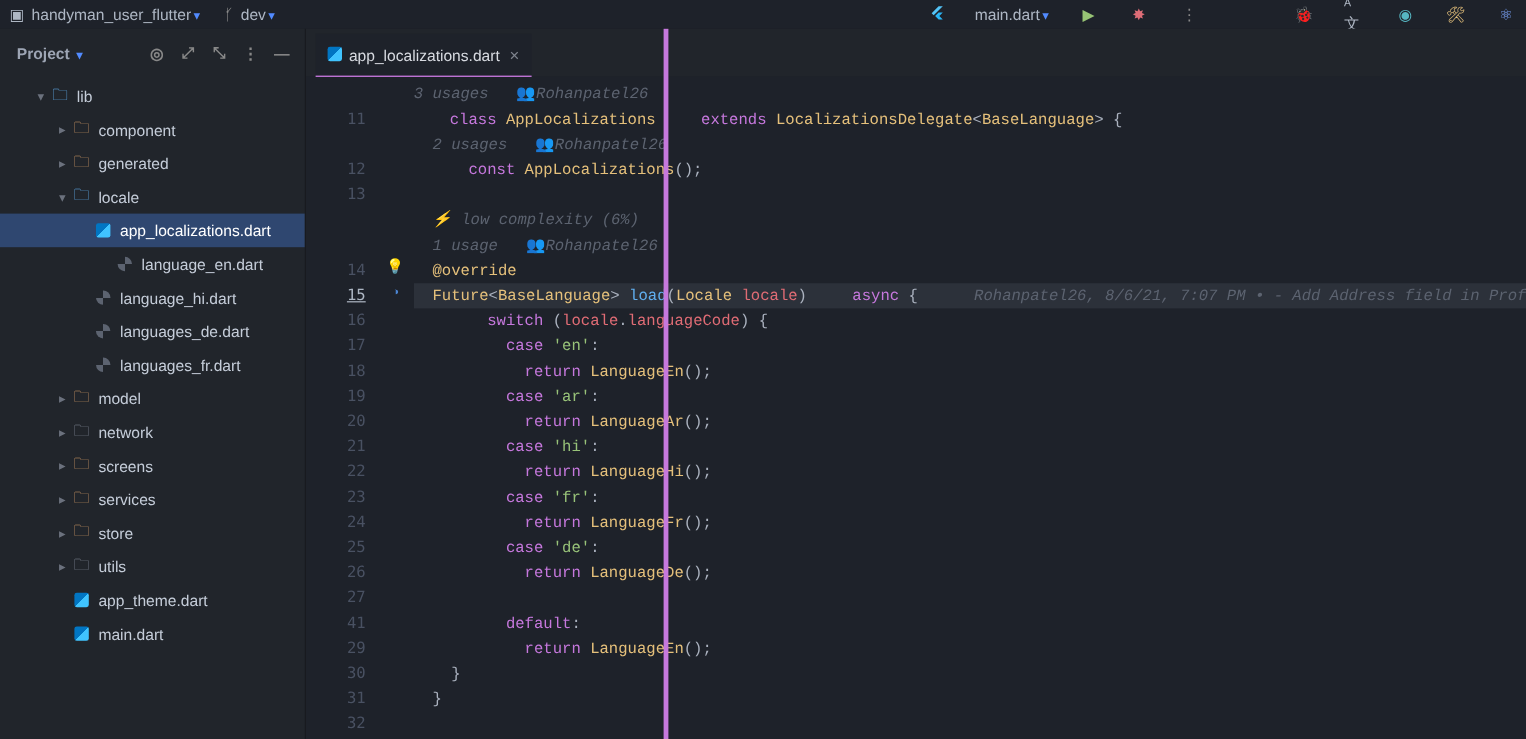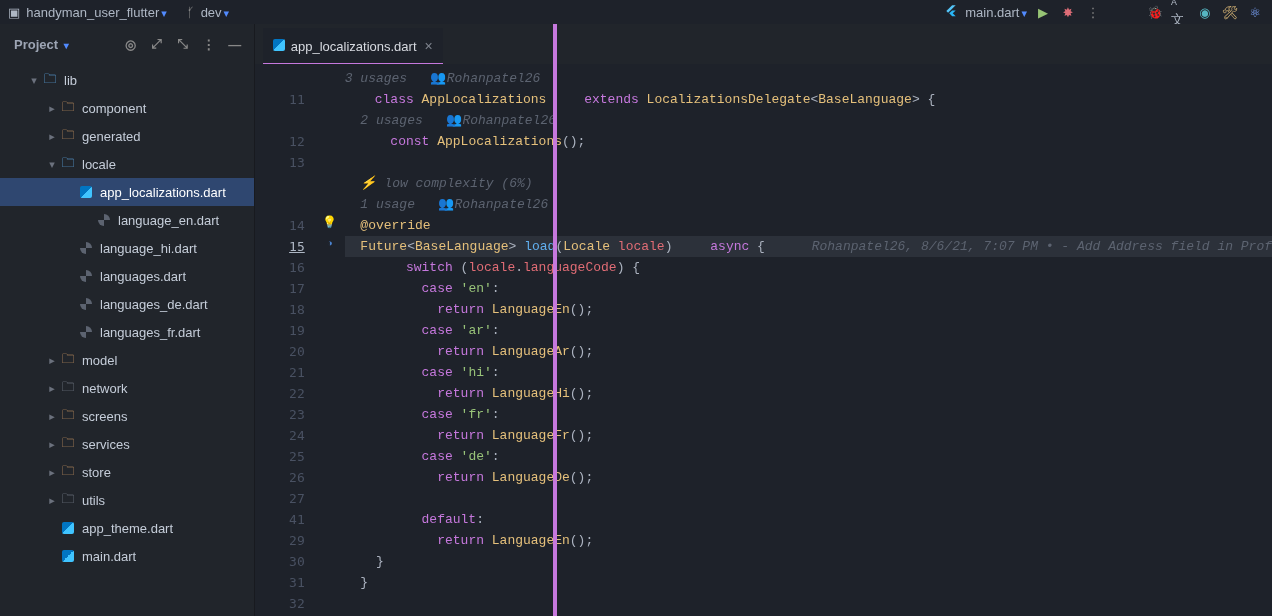--- a/index.html
+++ b/index.html
@@ -1,20 +1,20 @@
 <!DOCTYPE html>
 <html><head>
 <meta charset="utf-8">
 <style>
   * { margin:0; padding:0; box-sizing:border-box; }
   html,body { width:1272px; height:616px; background:#1e222a; color:#abb2bf; font-family:"Segoe UI",Arial,sans-serif; font-size:13px; overflow:hidden; }
   .topbar { height:24px; background:#1e222a; display:flex; align-items:center; padding:0 8px; }
   .topbar .left { display:flex; align-items:center; gap:6px; }
   .topbar .spacer { flex:1; }
-  .topbar .right { display:flex; align-items:center; gap:7px; }
+  .topbar .right { display:flex; align-items:center; gap:24px; }
   .chev { color:#528bff; margin-left:2px; font-size:11px; }
   .branch-ico { color:#888; }
   .flutter-ico { width:14px; height:14px; display:inline-block; }
   .top-link { color:#aeb7c4; }
   .ico-btn { width:18px; height:18px; display:flex; align-items:center; justify-content:center; color:#888; }
   .green{color:#97c475;} .red{color:#de6d77;} .yellow{color:#e5c07b;}
 
   .workspace { display:flex; height:592px; }
   .sidebar { width:300px; background:#21252b; display:flex; flex-direction:column; border-right:1px solid #181a1f; }
   .panel-hdr { height:40px; display:flex; align-items:center; justify-content:space-between; padding:0 10px 0 14px; color:#9da5b4; font-weight:600; }
@@ -142,27 +142,20 @@
           <span class="fico">
             <span class="ring"></span>
           </span>
           <span class="lbl">language_hi.dart</span>
         </div>
         <div class="node" style="padding-left: 62px;">
           <span class="exp"></span>
           <span class="fico">
             <span class="ring"></span>
           </span>
-          <span class="lbl">languages.dart</span>
-        </div>
-        <div class="node" style="padding-left: 62px;">
-          <span class="exp"></span>
-          <span class="fico">
-            <span class="ring"></span>
-          </span>
           <span class="lbl">languages_de.dart</span>
         </div>
         <div class="node" style="padding-left: 62px;">
           <span class="exp"></span>
           <span class="fico">
             <span class="ring"></span>
           </span>
           <span class="lbl">languages_fr.dart</span>
         </div>
         <div class="node" style="padding-left: 44px;">

